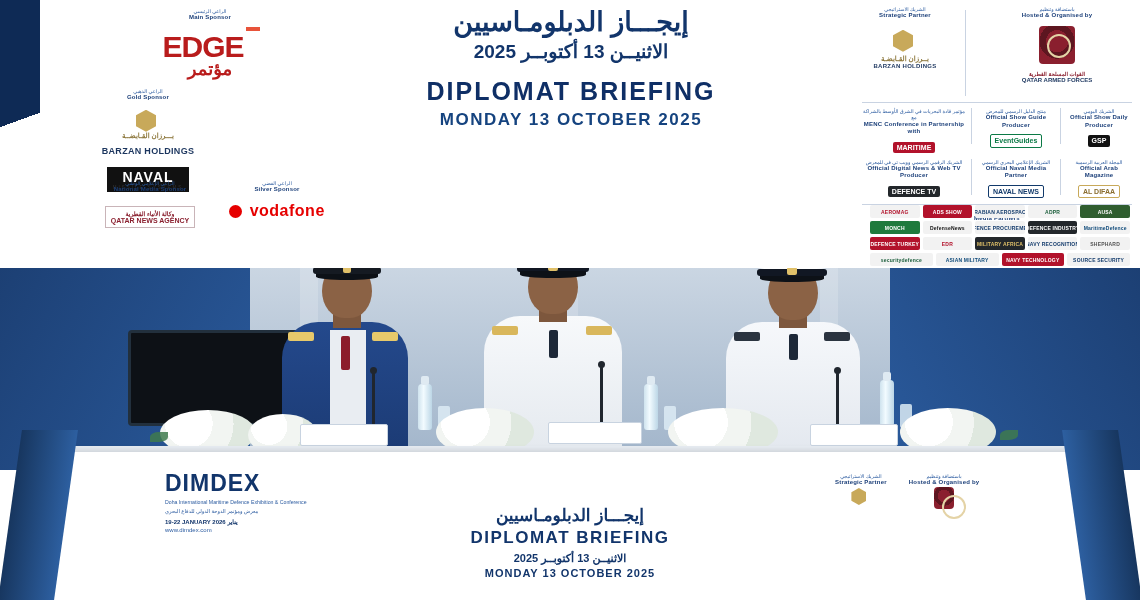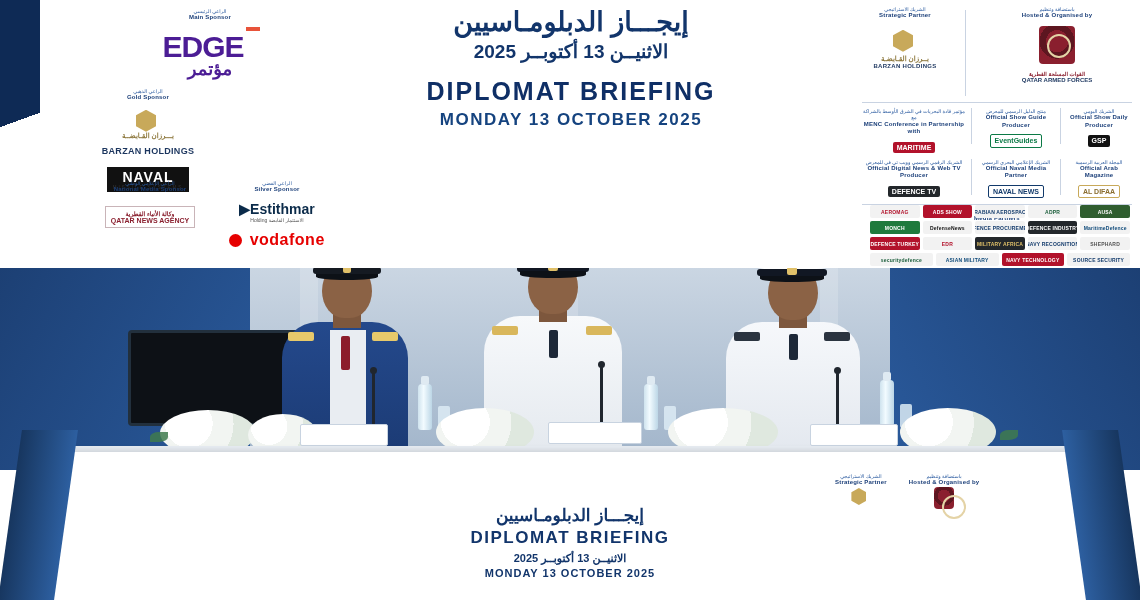--- a/index.html
+++ b/index.html
@@ -19,21 +19,21 @@
   .t-en2{font-size:17px;font-weight:bold;letter-spacing:1.5px;margin-top:4px;color:#15437f;}
 
   
   .lbl{font-size:5.5px;color:#1b3f79;text-align:center;line-height:1.25;letter-spacing:.2px;}
   .lbl .ar{font-size:5px;display:block;color:#2b5ba0;}
   .lbl .en{display:block;font-weight:bold;font-size:6px;}
 
   
   .spon{position:absolute;text-align:center;}
 
-  .edge-logo{display:inline-block;font-weight:bold;color:#4c1d95;line-height:1;}
+  .edge-logo{display:inline-block;font-weight:bold;color:#b91c1c;line-height:1;}
   .edge-logo .e1{font-size:30px;letter-spacing:-1px;}
   .edge-logo .e2{font-size:18px;letter-spacing:1px;display:block;margin-top:-2px;}
   .edge-bar{width:14px;height:4px;background:#e8533a;display:inline-block;position:relative;top:-26px;left:2px;}
   .mbda{font-weight:bold;font-size:14px;color:#111;letter-spacing:1px;}
   .mbda small{display:block;font-size:4.5px;letter-spacing:2px;color:#333;font-weight:normal;}
   .fincantieri{font-weight:bold;font-size:19px;color:#0d1b2a;letter-spacing:.5px;}
   .barzan{font-size:9px;font-weight:bold;color:#1b355e;letter-spacing:.3px;}
   .barzan .ar{display:block;font-size:7px;color:#8e793e;}
   .estithmar{font-weight:bold;font-size:14px;color:#0b2b4a;}
   .estithmar .sub{display:block;font-size:5px;color:#555;font-weight:normal;}
@@ -216,20 +216,27 @@
 
     <div class="nameplate" style="left:300px;top:424px;width:86px;"></div>
     <div class="nameplate" style="left:548px;top:422px;width:92px;"></div>
     <div class="nameplate" style="left:810px;top:424px;width:86px;"></div>
 
     <div class="desk-top"></div>
     <div class="desk"></div>
     <div class="desk-edgeL"></div>
     <div class="desk-edgeR"></div>
 
+    <div class="desk-logo">
+      <div class="dimdex">DIMDEX</div>
+      <div class="dimdex-sub">Doha International Maritime Defence Exhibition &amp; Conference</div>
+      <div class="dimdex-sub" style="direction:rtl">معرض ومؤتمر الدوحة الدولي للدفاع البحري</div>
+      <div class="dimdex-date">19-22 JANUARY 2026  يناير</div>
+      <div class="dimdex-url">www.dimdex.com</div>
+    </div>
 
     <div class="desk-title">
       <div class="dt-ar">إيجـــاز الدبلومـاسيين</div>
       <div class="dt-en">DIPLOMAT BRIEFING</div>
       <div class="dt-ar2">الاثنيــن 13 أكتوبــر 2025</div>
       <div class="dt-en2">MONDAY 13 OCTOBER 2025</div>
     </div>
 
     <div class="desk-right">
       <div style="display:flex;gap:22px;">
@@ -299,24 +306,20 @@
         <span class="ar">وكالة الأنباء القطرية</span>
         <span>QATAR NEWS AGENCY</span>
       </div>
     </div>
 
     <div class="spon" style="left:212px;top:180px;width:130px;">
       <div class="lbl">
           <span class="ar">الراعي الفضي</span>
         <span class="en">Silver Sponsor</span>
         </div>
-      <div class="estithmar" style="margin-top:7px;">
-        ▶<span>Estithmar</span>
-        <span class="sub">Holding  الاستثمار القابضة</span>
-      </div>
       <div style="margin-top:8px;">
         <span class="dot-red"></span>
         <span class="vodafone">vodafone</span>
       </div>
     </div>
 
     <div class="rblock" style="left:862px;top:6px;width:270px;">
       <div style="display:flex;justify-content:space-between;align-items:flex-start;">
         <div style="width:86px;text-align:center;">
           <div class="lbl">

